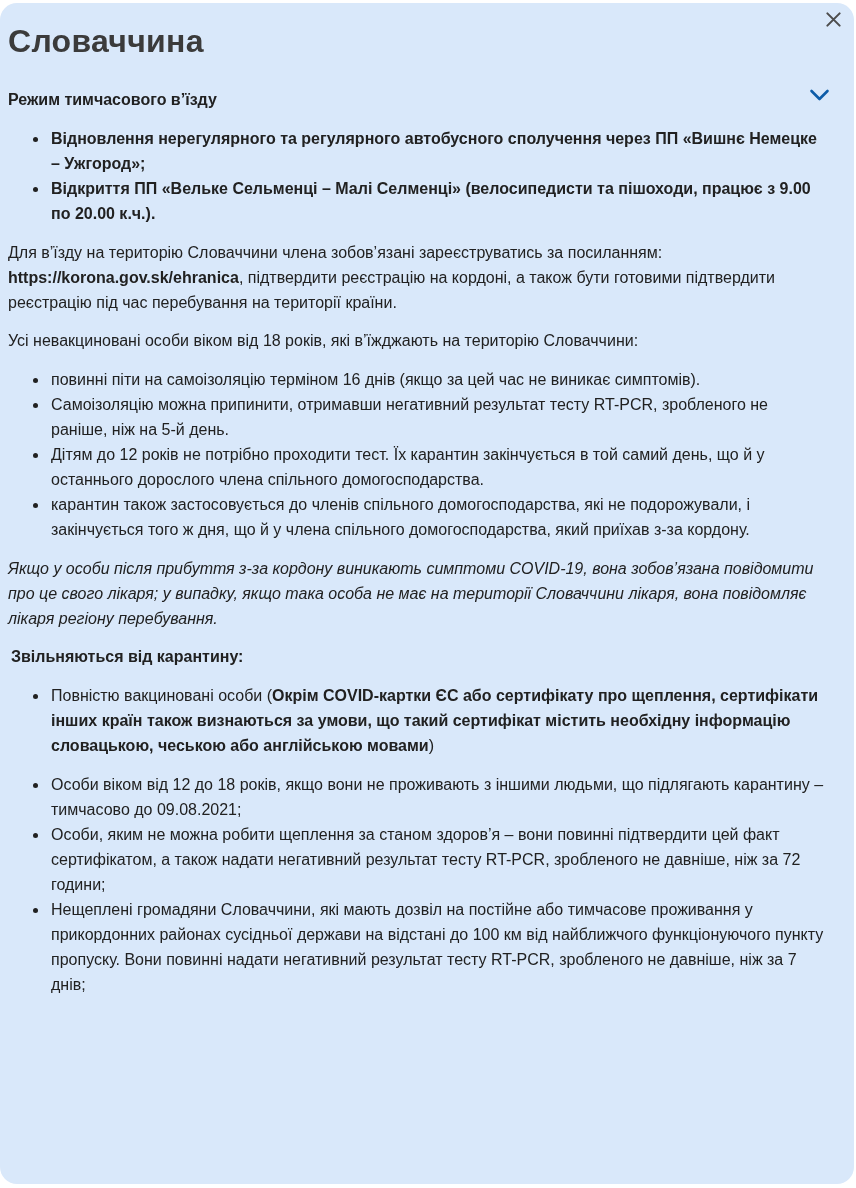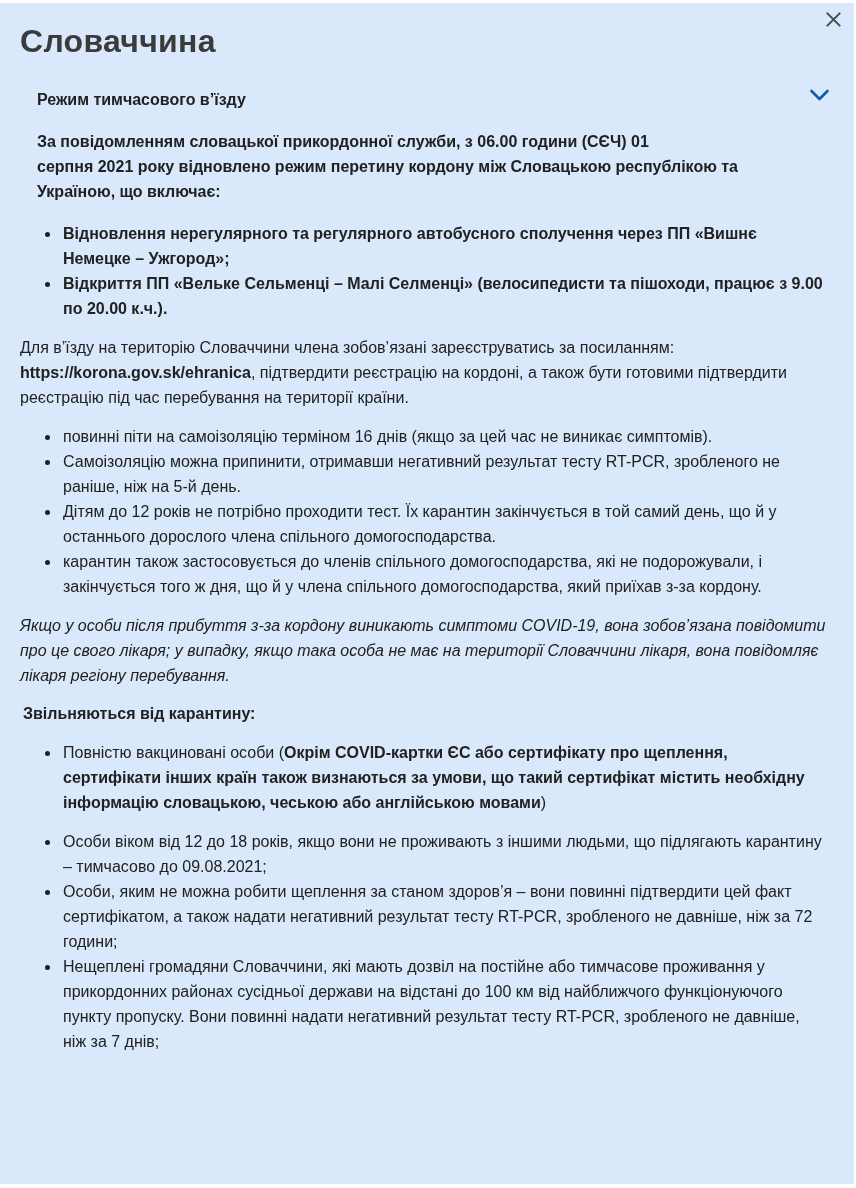--- a/index.html
+++ b/index.html
@@ -8,25 +8,26 @@
     width: 856px; height: 1188px;
     background: #ffffff;
     font-family: "Liberation Sans", "DejaVu Sans", sans-serif;
   }
   body { position: relative; overflow: hidden; }
 
   .panel {
     position: absolute;
     top: 3px; left: 0; right: 2px; bottom: 4px;
     background: #d9e8fa;
-    padding: 18px 28px 10px 20px;
+    padding: 18px 28px 10px 8px;
     color: #212121;
     font-size: 16px;
     line-height: 25px;
     overflow: hidden;
+    border-radius: 17px;
   }
 
   .icon-btn {
     background: transparent;
     border: none;
     padding: 0;
     cursor: pointer;
     position: absolute;
     line-height: 0;
   }
@@ -36,21 +37,21 @@
   h1.title {
     margin: 2px 0 28px 0;
     font-size: 32px;
     line-height: 36px;
     font-weight: 700;
     color: #3b3b3b;
     letter-spacing: 0.3px;
   }
 
   p { margin: 13px 0; }
-  .m0 { margin: 17px; }
+  .m0 { margin: 0; }
   .preline { white-space: pre-line; }
   .b { font-weight: 700; }
   .i { font-style: italic; }
   .u { text-decoration: underline; text-underline-offset: 2px; }
   .sp { padding-left: 3px; }
 
   ul, ol { margin: 14px 0 14px 0; padding-left: 41px; }
   li { margin: 0; padding-left: 2px; }
   ul.b li { font-weight: 700; }
   ol.def li { font-weight: 700; font-style: italic; }
@@ -71,30 +72,29 @@
   <h1 class="title">Словаччина</h1>
 
   <button class="icon-btn chevron-btn" aria-label="collapse section">
     <svg width="21" height="13" viewBox="0 0 21 13">
       <path d="M2.5 2 L10.5 10 L18.5 2" fill="none" stroke="#0d5ca8" stroke-width="2.6" stroke-linecap="round" stroke-linejoin="round"></path>
     </svg>
   </button>
 
   <section>
     <p class="b m0">Режим тимчасового в’їзду</p>
-    <p class="b m0 preline">За повідомленням словацької прикордонної служби, з 06.00 години (СЄЧ) 01
-серпня 2021 року відновлено режим перетину кордону між Словацькою республікою та Україною, що включає:</p>
     <ul class="b">
       <li>Відновлення нерегулярного та регулярного автобусного сполучення через ПП «Вишнє Немецке – Ужгород»;</li>
       <li>Відкриття ПП «Вельке Сельменці – Малі Селменці» (велосипедисти та пішоходи, працює з 9.00 по 20.00 к.ч.).</li>
     </ul>
   </section>
 
   <section>
     <p><span>Для  в’їзду на територію Словаччини члена зобов’язані зареєструватись за посиланням: </span><span class="b">https://korona.gov.sk/ehranica</span><span>, підтвердити реєстрацію на кордоні, а також бути готовими підтвердити реєстрацію під час перебування на території країни.</span></p>
+    <p>Усі невакциновані особи віком від 18 років, які в’їжджають на територію Словаччини:</p>
     <ul>
       <li>повинні піти на самоізоляцію терміном 16 днів (якщо за цей час не виникає симптомів).</li>
       <li>Самоізоляцію можна припинити, отримавши негативний результат тесту RT-PCR, зробленого не раніше, ніж на 5-й день.</li>
       <li>Дітям до 12 років не потрібно проходити тест. Їх карантин закінчується в той самий день, що й у останнього дорослого члена спільного домогосподарства.</li>
       <li>карантин також застосовується до членів спільного домогосподарства, які не подорожували, і закінчується того ж дня, що й у члена спільного домогосподарства, який приїхав з-за кордону.</li>
     </ul>
     <p class="i" style="margin-top:0">Якщо у особи після прибуття з-за кордону виникають симптоми COVID-19, вона зобов’язана повідомити про це свого лікаря; у випадку, якщо така особа не має на території Словаччини лікаря, вона повідомляє лікаря регіону перебування.</p>
   </section>
 
   <section>

